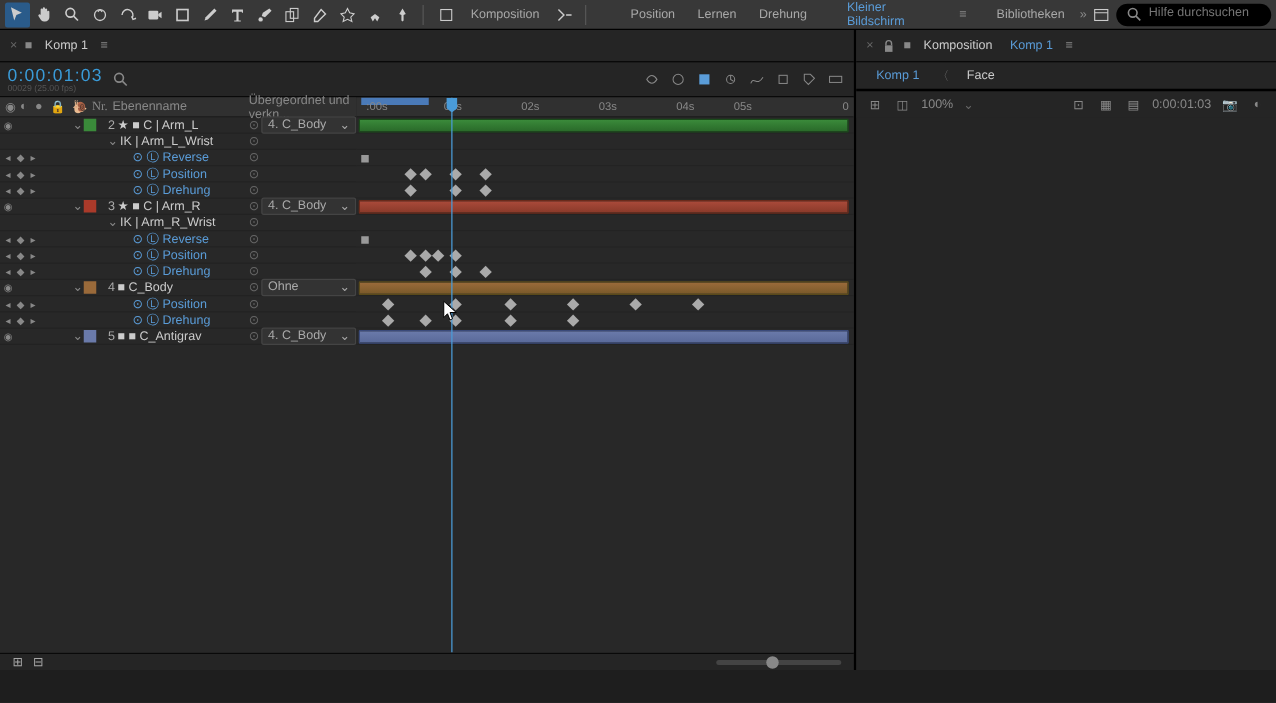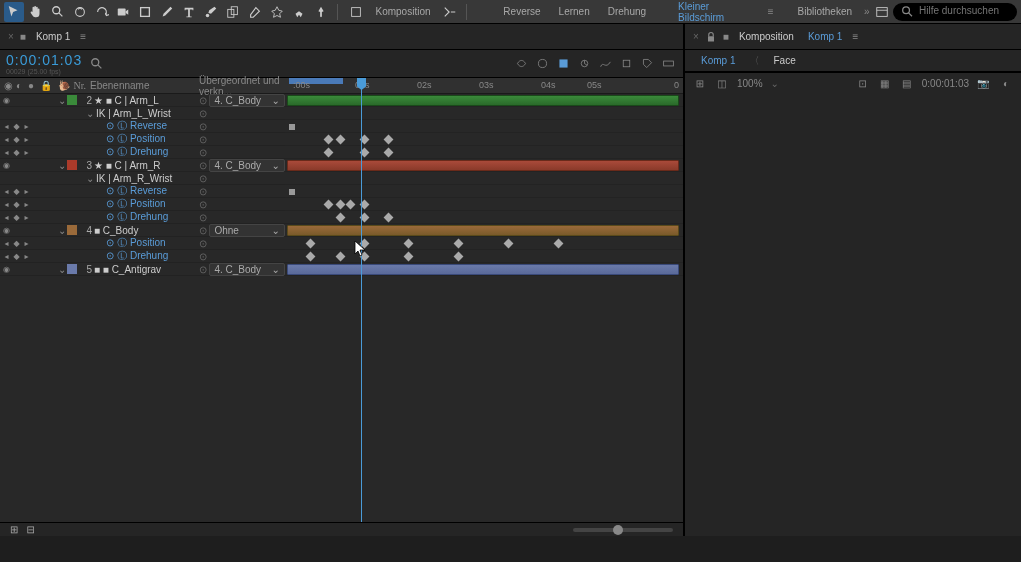--- a/index.html
+++ b/index.html
@@ -182,21 +182,21 @@
       </svg>
     </div>
   <span class="tb-text">Komposition</span>
   <div class="tool">
       <svg viewBox="0 0 16 16">
         <path d="M2 3l5 5-5 5M9 8h5" stroke="#ccc" fill="none" stroke-width="1.3"></path>
       </svg>
     </div>
   <div class="tb-sep"></div>
   <div style="width:20px"></div>
-  <span class="tb-text">Reverse</span>
+  <span class="tb-text">Position</span>
   <span class="tb-text">Lernen</span>
   <span class="tb-text">Drehung</span>
   <div style="width:12px"></div>
   <span class="tb-text link">Kleiner Bildschirm</span>
   <span style="color:#888">≡</span>
   <div style="width:12px"></div>
   <span class="tb-text">Bibliotheken</span>
   <div class="tb-spacer"></div>
   <span style="color:#888">»</span>
   <div class="tool">

